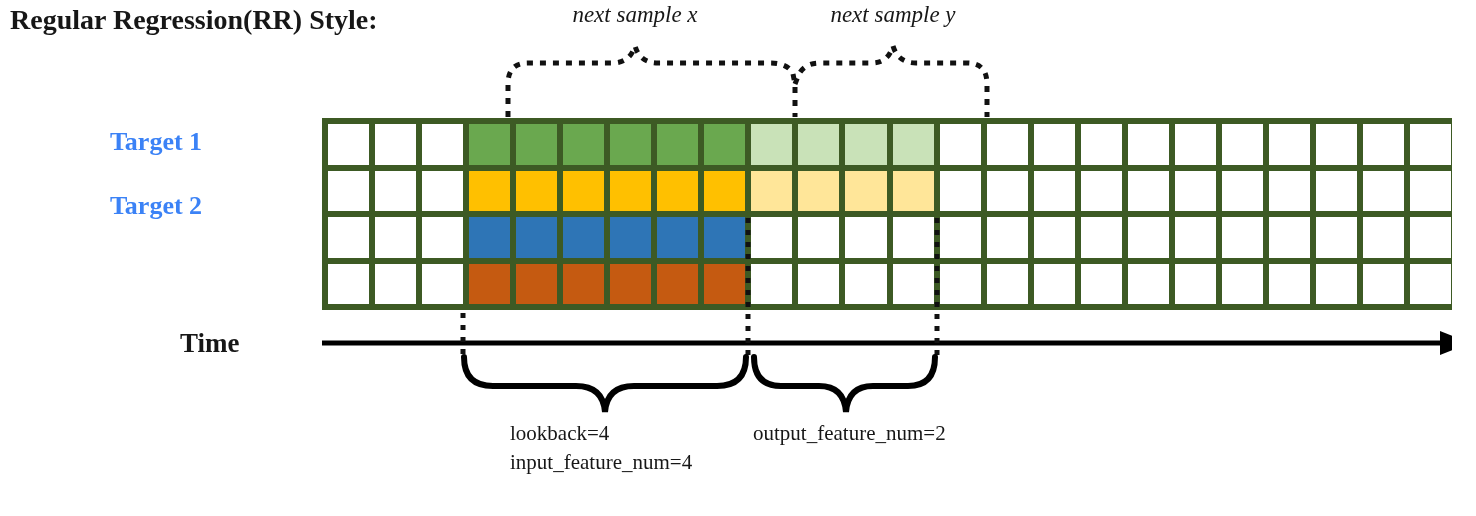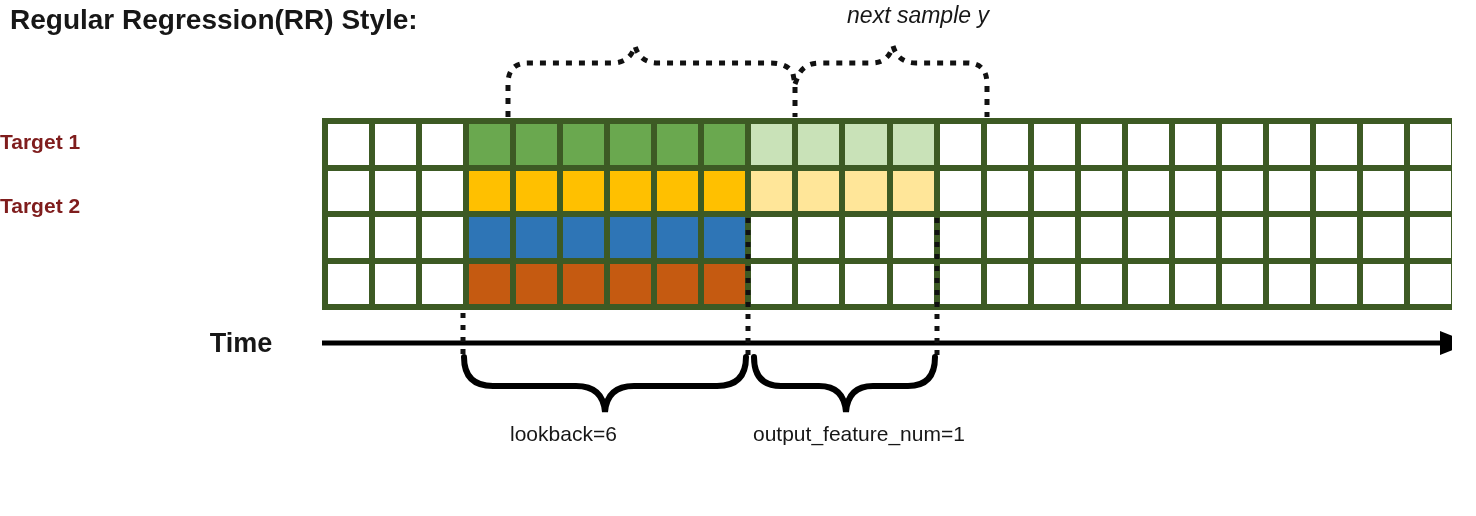--- a/index.html
+++ b/index.html
@@ -1,39 +1,39 @@
 <!DOCTYPE html>
 <html><head>
 <meta charset="utf-8">
 <style>
   html, body { margin: 0; padding: 0; background: #ffffff; }
   .canvas {
     position: relative;
     width: 1452px;
     height: 516px;
     background: #ffffff;
-    font-family: Liberation Sans, sans-serif;
+    font-family: Liberation Serif, serif;
     overflow: hidden;
   }
   .title {
     position: absolute;
     left: 10px; top: 4px;
     font-size: 28px;
     font-weight: 700;
     color: #171717;
     letter-spacing: 0px;
   }
   .row-label {
     position: absolute;
     left: 0; width: 312px;
     height: 32px; line-height: 32px;
-    text-align: left;
-    font-size: 21px;
+    text-align: center;
+    font-size: 26px;
     font-weight: 700;
-    color: #7f1d1d;
+    color: #3b82f6;
   }
   .grid {
     position: absolute;
     left: 322px; top: 118px;
     width: 1135px; height: 192px;
     box-sizing: border-box;
     display: grid;
     grid-template-columns: repeat(24, 1fr);
     grid-template-rows: repeat(4, 1fr);
     gap: 6px;
@@ -53,21 +53,21 @@
     text-align: center;
     font-size: 23px;
     font-style: italic;
     font-weight: 400;
     color: #171717;
   }
   .time-label {
     position: absolute;
     left: 180px; top: 328px;
     width: 122px;
-    text-align: center;
+    text-align: left;
     font-size: 27px;
     font-weight: 700;
     color: #171717;
   }
   .note-block {
     position: absolute;
     top: 419px;
     font-size: 21px;
     font-weight: 400;
     color: #171717;
@@ -195,25 +195,27 @@
 
     <path d="M463,313 V357" stroke="#111111" stroke-width="5" stroke-dasharray="5 7" fill="none"></path>
     <path d="M748,218 V357" stroke="#111111" stroke-width="5" stroke-dasharray="5 7" fill="none"></path>
     <path d="M937,218 V357" stroke="#111111" stroke-width="5" stroke-dasharray="5 7" fill="none"></path>
 
     <path d="M464,357 Q464,386 493,386 L576,386 Q603,386 605,412 Q607,386 634,386 L717,386 Q746,386 746,357" stroke="#000000" stroke-width="6" fill="none" stroke-linecap="round"></path>
 
     <path d="M754,357 Q754,386 781,386 L819,386 Q844,386 846,412 Q848,386 873,386 L908,386 Q935,386 935,357" stroke="#000000" stroke-width="6" fill="none" stroke-linecap="round"></path>
   </svg>
 
-  <div class="brace-label" style="left:768px">next sample y</div>
+  <div class="brace-label" style="left:485px">next sample x</div>
+  <div class="brace-label" style="left:743px">next sample y</div>
 
   <div class="time-label">Time</div>
 
   <div class="note-block" style="left:510px">
-    <div>lookback=6</div>
+    <div>lookback=4</div>
+    <div>input_feature_num=4</div>
   </div>
 
   <div class="note-block" style="left:753px">
-    <div>output_feature_num=1</div>
+    <div>output_feature_num=2</div>
   </div>
 
 </div>
 
 </body></html>

